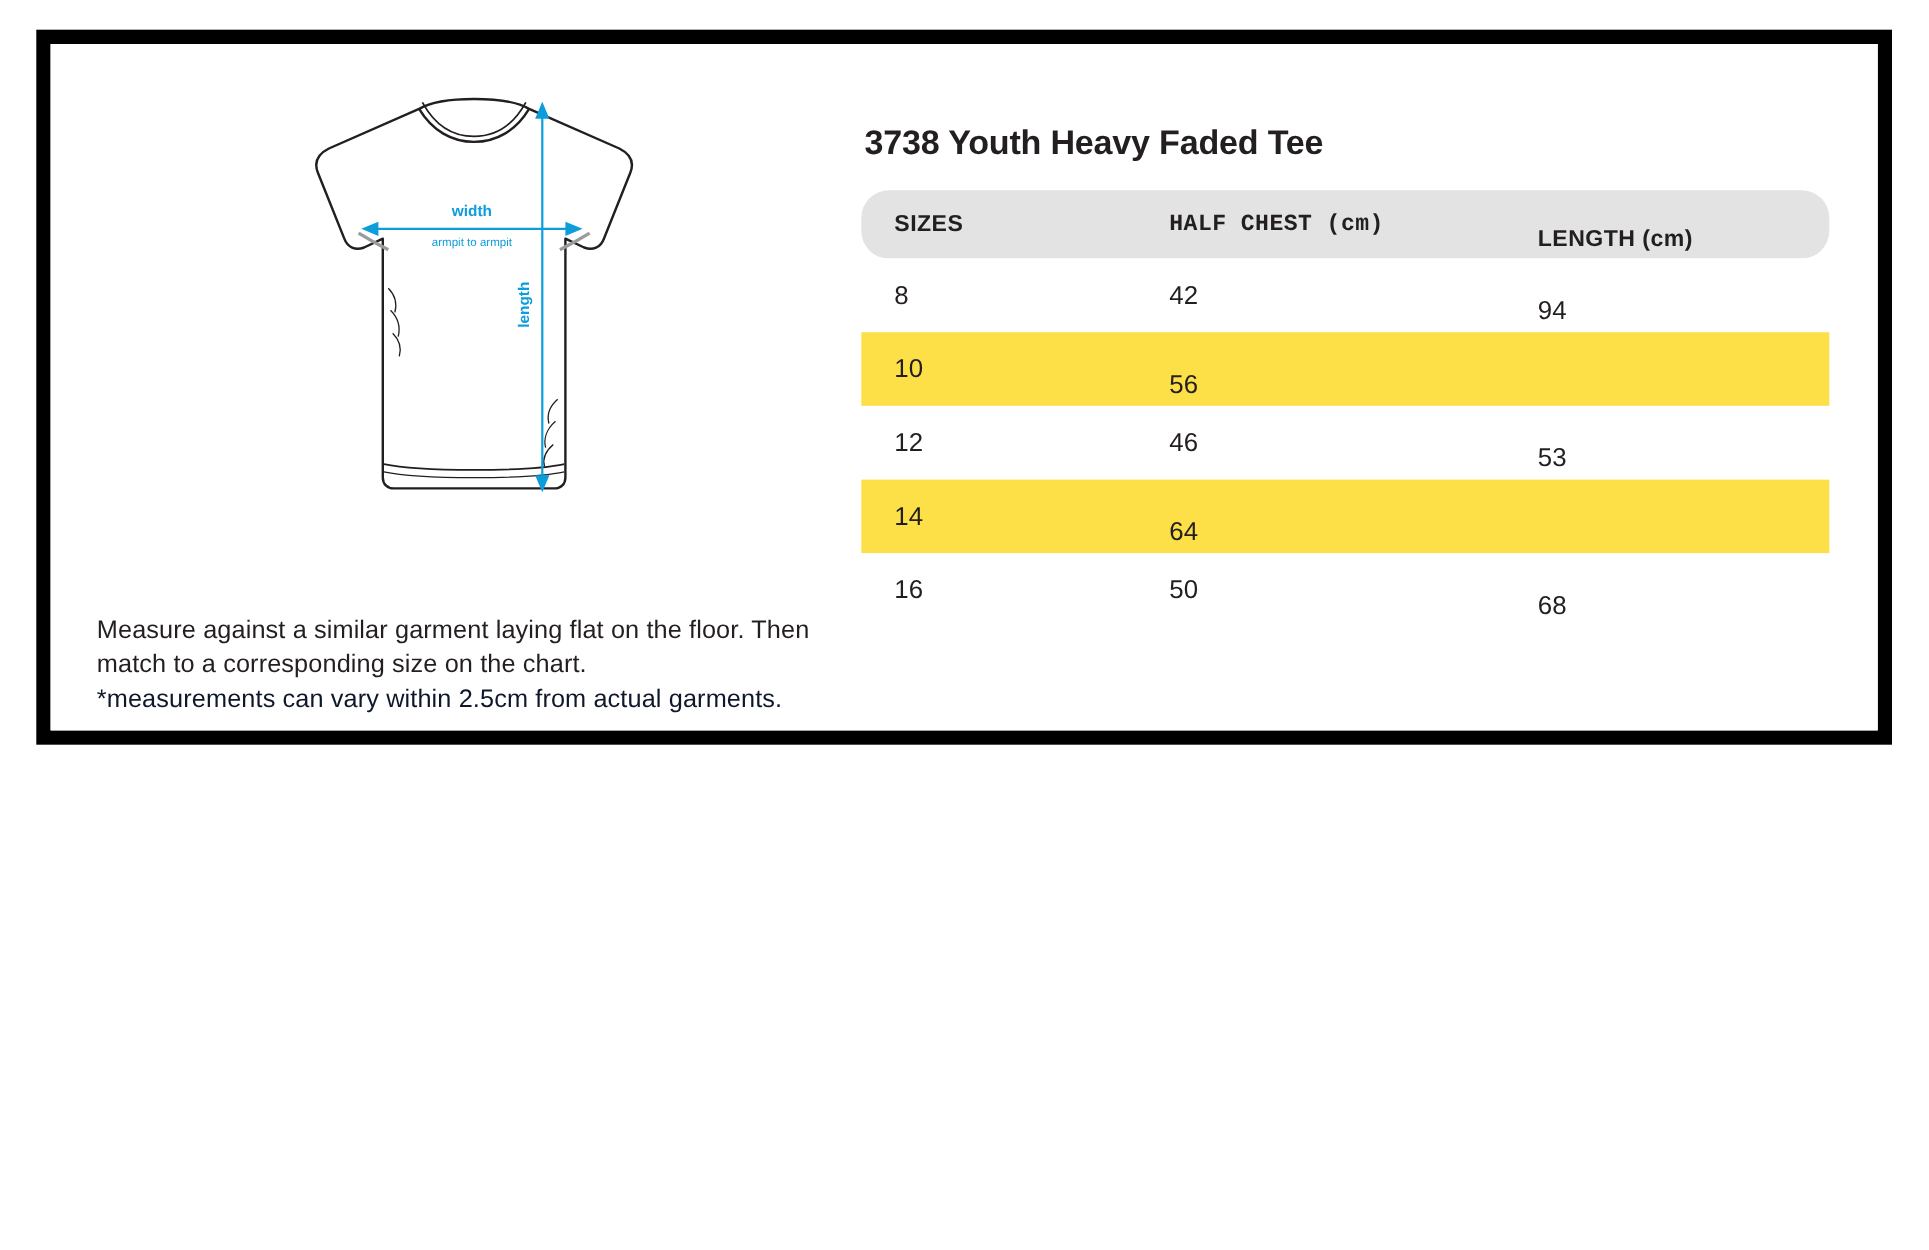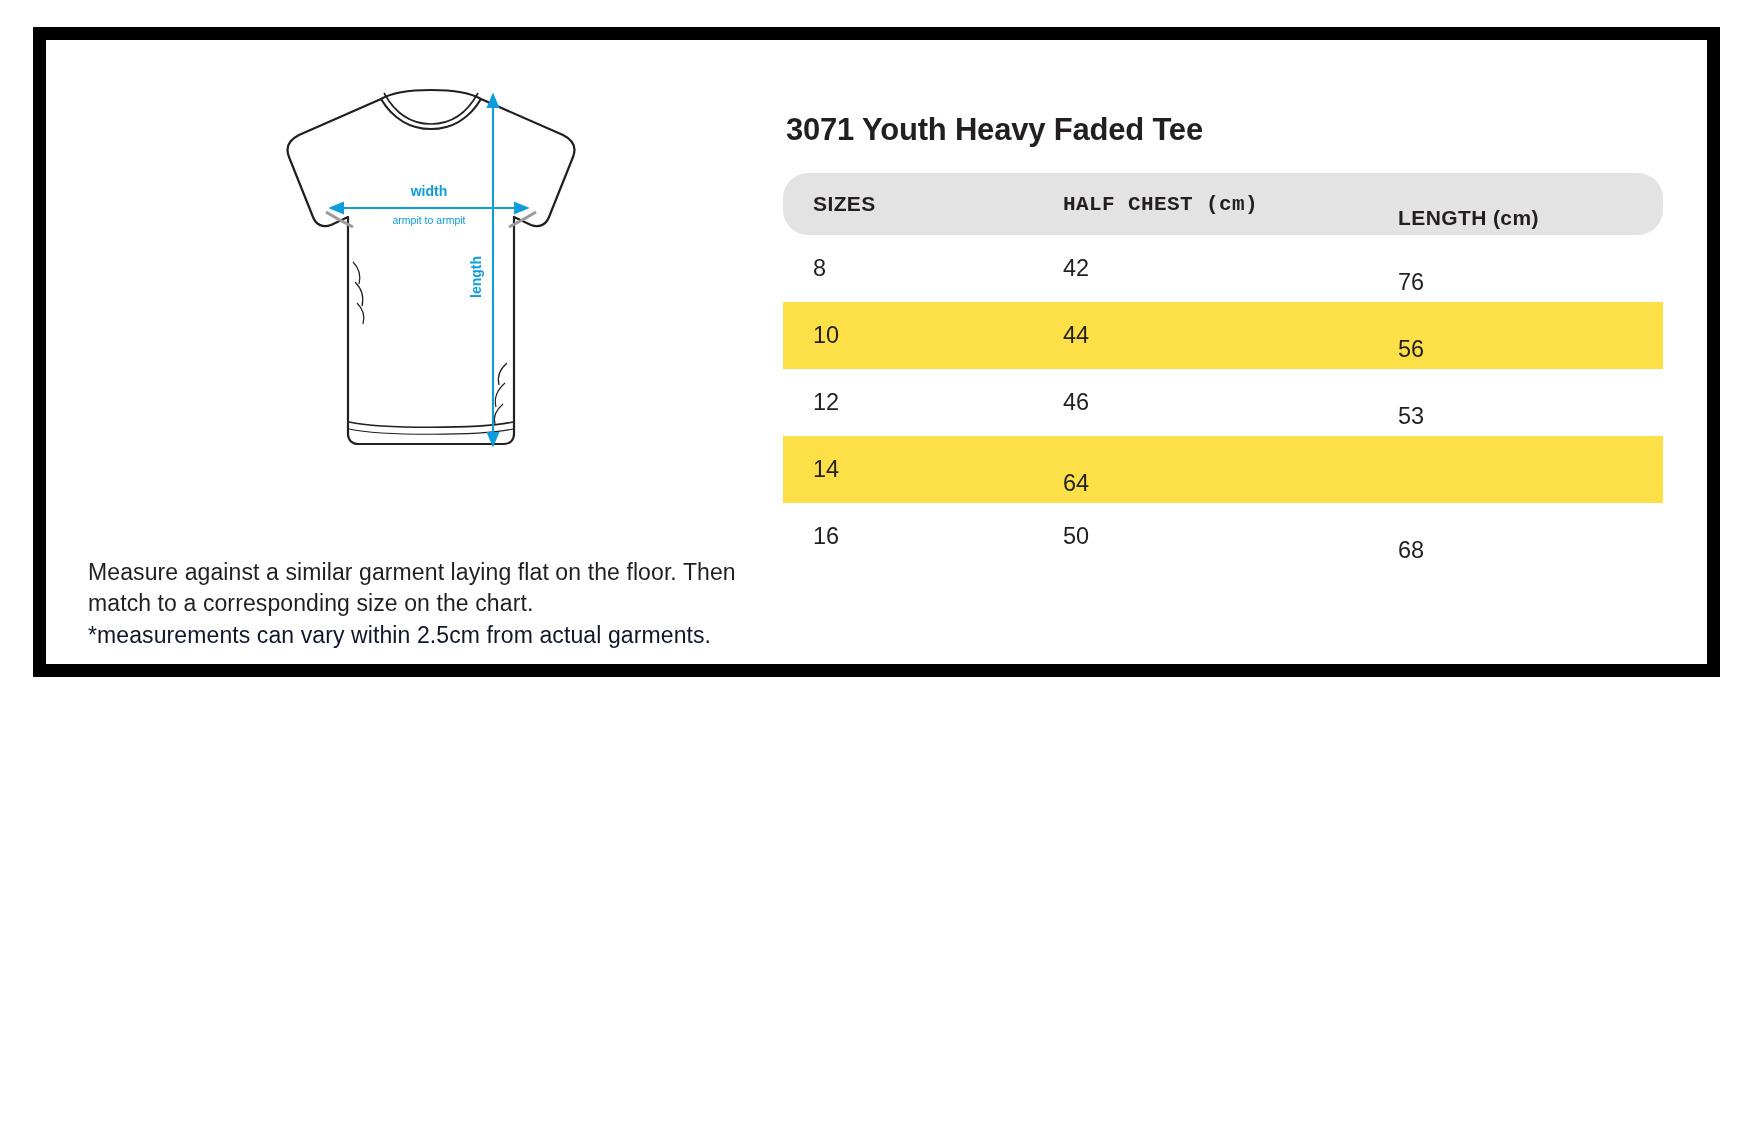--- a/index.html
+++ b/index.html
@@ -206,39 +206,38 @@
         </div>
 
         <div class="measure-note">
           <span>Measure against a similar garment laying flat on the floor. Then match to a corresponding size on the chart.</span>
           <span class="warn">*measurements can vary within 2.5cm from actual garments.</span>
         </div>
       </div>
 
       <div class="right-area">
 
-        <div class="chart-title">3071 Youth Heavy Faded Tee</div>
+        <div class="chart-title">3738 Youth Heavy Faded Tee</div>
 
         <div class="table-wrap">
 
           <div class="trow head">
             <div class="cell c1">SIZES</div>
             <div class="cell c2">HALF CHEST (cm)</div>
             <div class="cell c3">LENGTH (cm)</div>
           </div>
 
           <div class="trow odd">
             <div class="cell c1">8</div>
             <div class="cell c2">42</div>
-            <div class="cell c3">76</div>
+            <div class="cell c3">94</div>
           </div>
 
           <div class="trow even">
             <div class="cell c1">10</div>
-            <div class="cell c2">44</div>
             <div class="cell c3">56</div>
           </div>
 
           <div class="trow odd">
             <div class="cell c1">12</div>
             <div class="cell c2">46</div>
             <div class="cell c3">53</div>
           </div>
 
           <div class="trow even">

